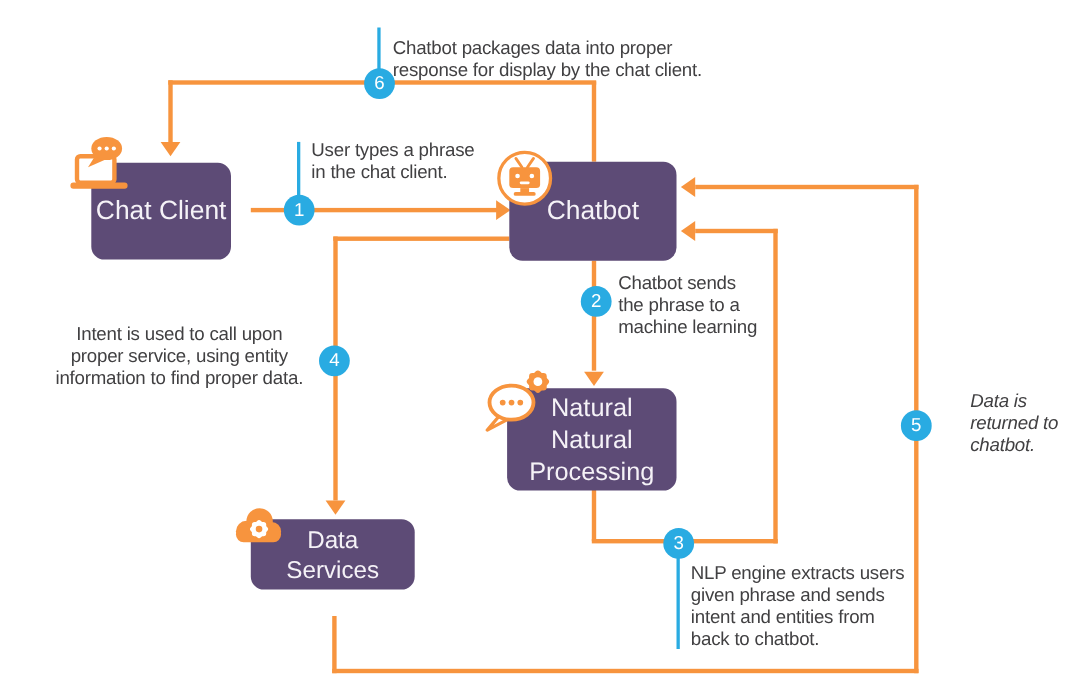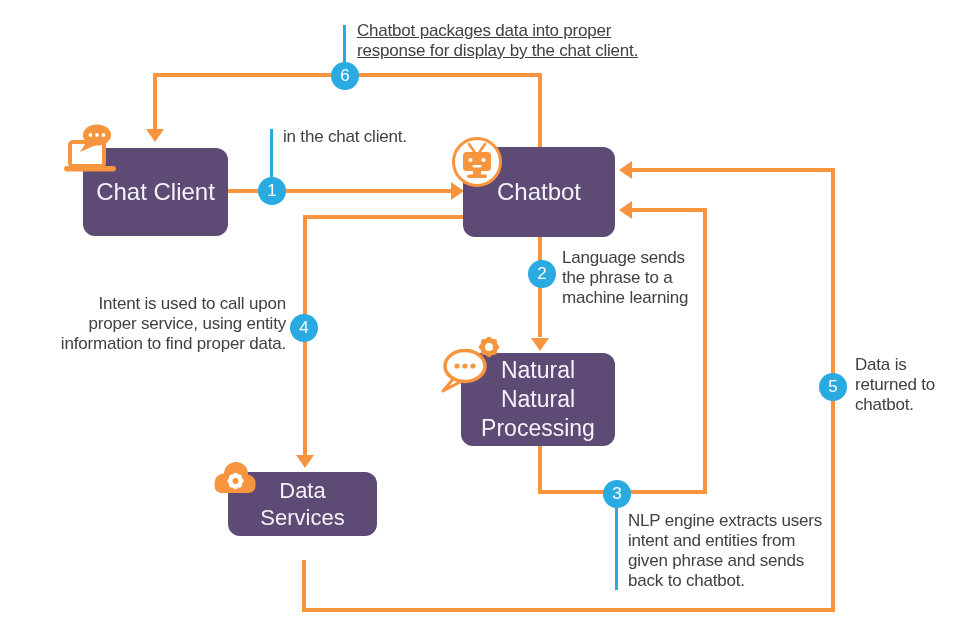--- a/index.html
+++ b/index.html
@@ -6,21 +6,21 @@
   #canvas{
     position:relative;width:973px;height:628px;background:#ffffff;overflow:hidden;
     font-family:"Liberation Sans","DejaVu Sans",sans-serif;
   }
   .node{
     position:absolute;background:#5d4b76;border-radius:12px;
     display:flex;align-items:center;justify-content:center;flex-direction:column;
     color:#f5f2f7;text-align:center;z-index:3;
   }
   .node .lbl{line-height:1.15;}
-  #box-chat-client{left:83px;top:148px;width:145px;height:88px;font-size:24px;}
+  #box-chat-client{left:83px;top:148px;width:127px;height:88px;font-size:24px;}
   #box-chatbot{left:463px;top:147px;width:152px;height:90px;font-size:24px;}
   #box-nlp{left:461px;top:353px;width:154px;height:93px;font-size:23px;}
   #box-nlp .lbl{line-height:1.25;}
   #box-data-services{left:228px;top:472px;width:149px;height:64px;font-size:22px;}
   #box-data-services .lbl{line-height:1.25;}
 
   .oseg{position:absolute;background:#f7943e;z-index:1;}
   .ah{position:absolute;width:0;height:0;z-index:2;}
   .ah-down{border-left:9px solid transparent;border-right:9px solid transparent;border-top:13px solid #f7943e;}
   .ah-right{border-top:9px solid transparent;border-bottom:9px solid transparent;border-left:13px solid #f7943e;}
@@ -28,21 +28,21 @@
 
   .stem{position:absolute;width:3px;background:#29abe2;z-index:2;}
   .badge{
     position:absolute;width:28px;height:28px;border-radius:50%;background:#29abe2;
     color:#ffffff;font-size:17px;display:flex;align-items:center;justify-content:center;z-index:4;
   }
   .note{
     position:absolute;color:#414042;font-size:17px;line-height:20px;
     letter-spacing:-0.2px;z-index:3;white-space:nowrap;
   }
-  .note.right{text-align:right;}
+  .note.right{text-align:center;}
   .icon{position:absolute;z-index:5;}
 </style>
 </head>
 <body>
 
 <div id="canvas">
 
   <div class="oseg" style="left:538px;top:74px;width:4px;height:73px;"></div>
   <div class="oseg" style="left:153px;top:73px;width:389px;height:4px;"></div>
   <div class="oseg" style="left:153px;top:73px;width:4px;height:57px;"></div>
@@ -86,44 +86,45 @@
   <div class="badge" style="left:290px;top:314px;">
       <span>4</span>
     </div>
   <div class="badge" style="left:819px;top:373px;">
       <span>5</span>
     </div>
   <div class="badge" style="left:331px;top:62px;">
       <span>6</span>
     </div>
 
-  <div class="note" style="left:357px;top:21px;text-decoration:underline;">
+  <div class="note" style="left:357px;top:34px;">
     <div>Chatbot packages data into proper</div>
     <div>response for display by the chat client.</div>
   </div>
   <div class="note" style="left:283px;top:127px;">
+    <div>User types a phrase</div>
     <div>in the chat client.</div>
   </div>
   <div class="note" style="left:562px;top:248px;">
-    <div>Language sends</div>
+    <div>Chatbot sends</div>
     <div>the phrase to a</div>
     <div>machine learning</div>
   </div>
   <div class="note right" style="left:40px;top:294px;width:246px;">
     <div>Intent is used to call upon</div>
     <div>proper service, using entity</div>
     <div>information to find proper data.</div>
   </div>
   <div class="note" style="left:628px;top:511px;">
     <div>NLP engine extracts users</div>
+    <div>given phrase and sends</div>
     <div>intent and entities from</div>
-    <div>given phrase and sends</div>
     <div>back to chatbot.</div>
   </div>
-  <div class="note" style="left:855px;top:355px;">
+  <div class="note" style="left:882px;top:355px;font-style:italic;">
     <div>Data is</div>
     <div>returned to</div>
     <div>chatbot.</div>
   </div>
 
   <div class="node" id="box-chat-client">
     <div class="lbl">Chat Client</div>
   </div>
   <div class="node" id="box-chatbot">
     <div class="lbl">Chatbot</div>

